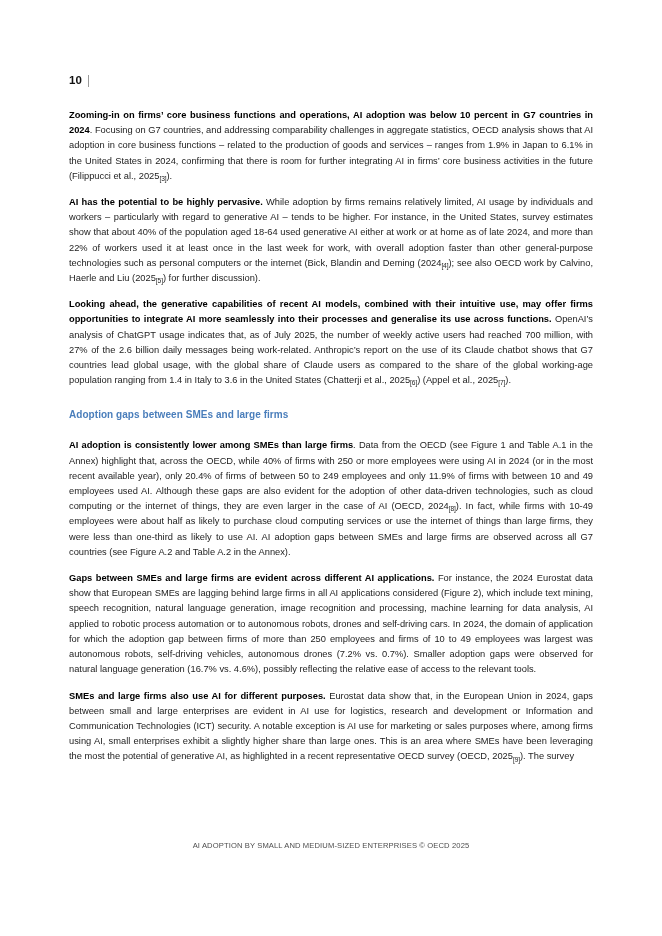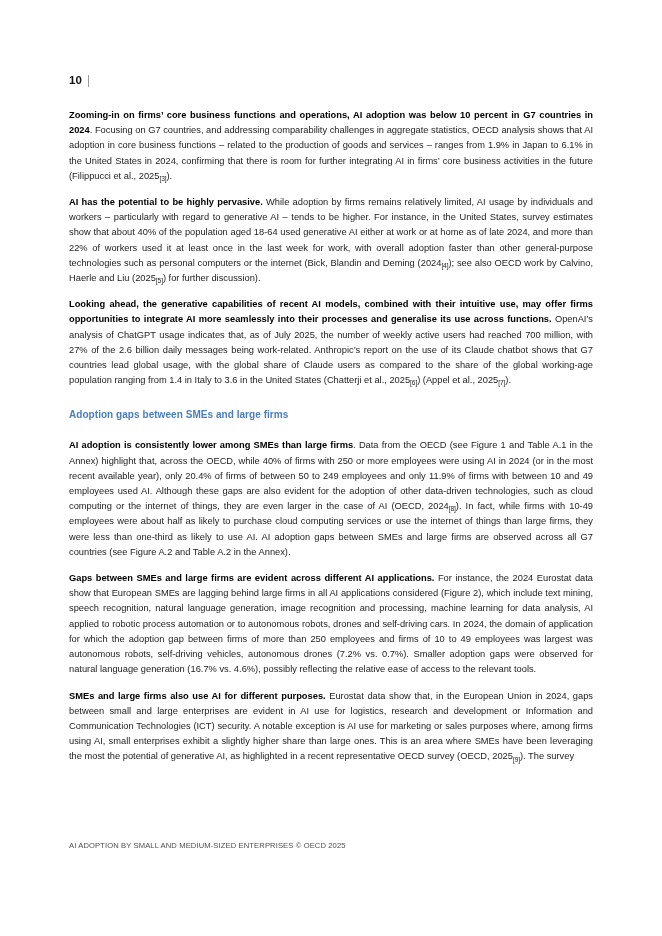--- a/index.html
+++ b/index.html
@@ -85,21 +85,21 @@
     line-height: 16px;
     letter-spacing: 0.05px;
   }
 
   
   .footer {
     position: absolute;
     left: 69px;
     top: 841px;
     width: 524px;
-    text-align: left;
+    text-align: center;
     font-size: 7.6px;
     letter-spacing: 0.12px;
     color: #4d4d4d;
     line-height: 10px;
   }
 </style>
 </head>
 <body>
 
 <div class="page">

